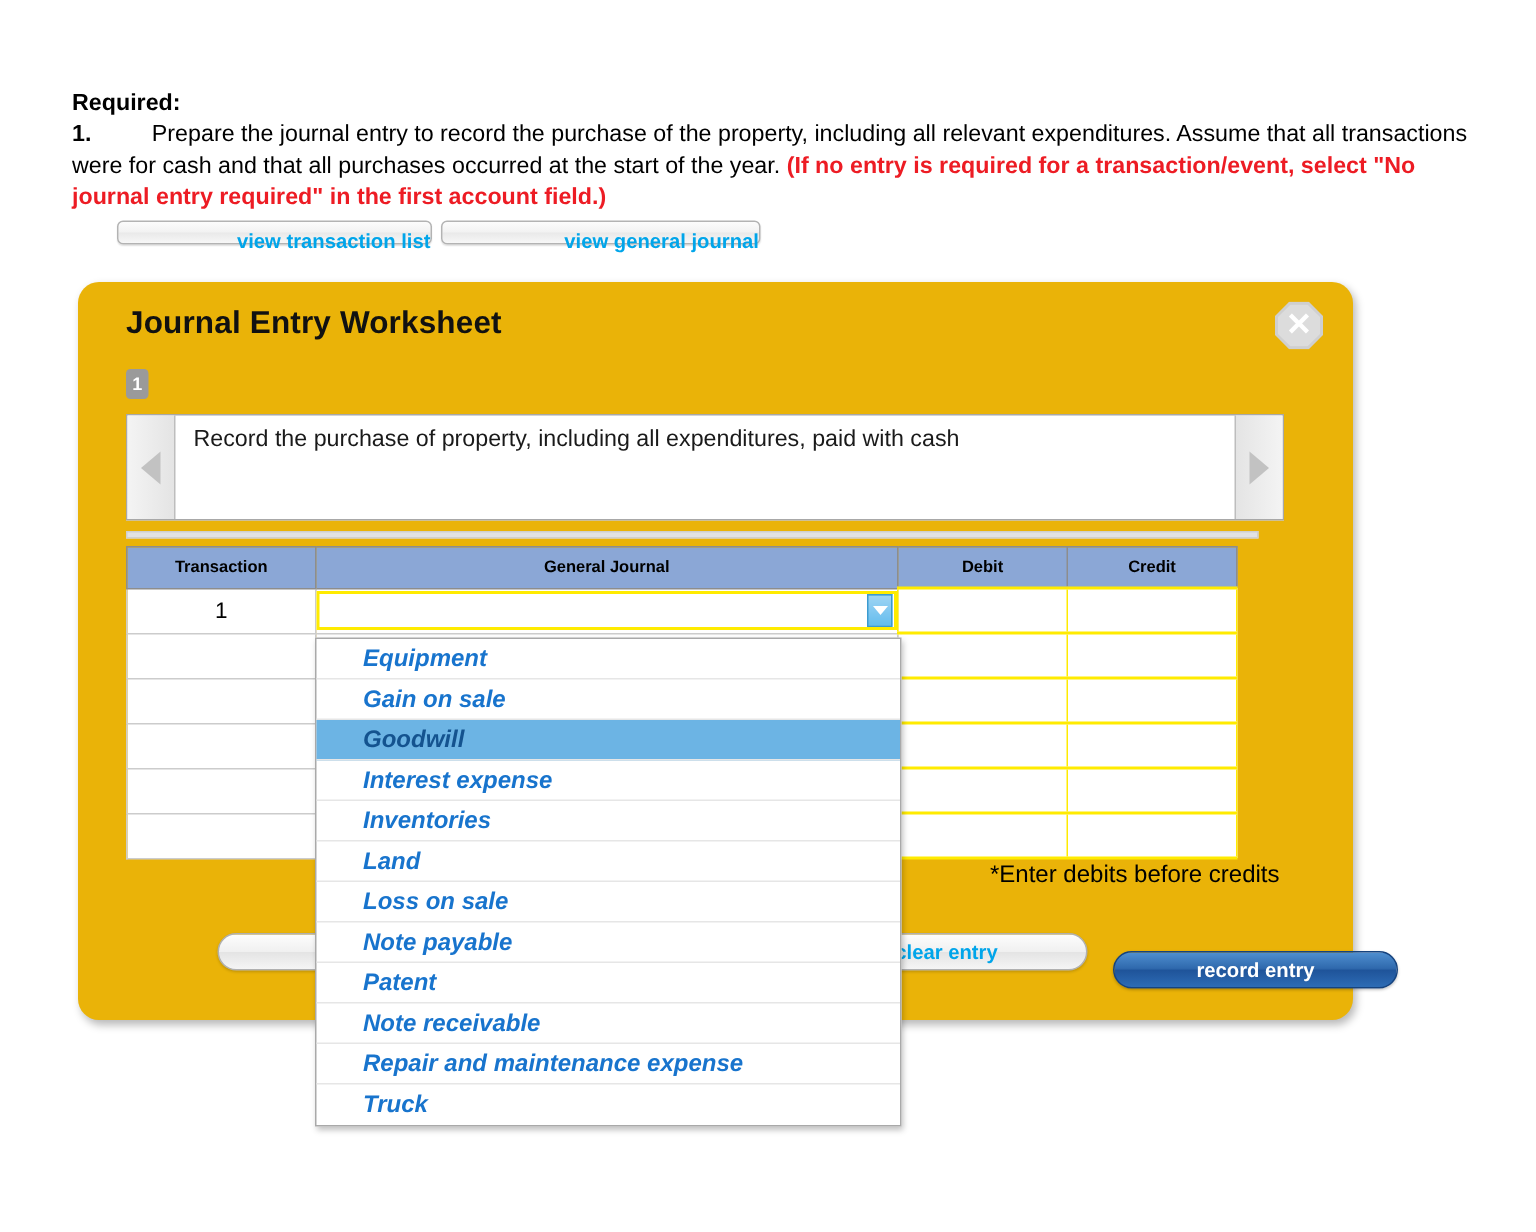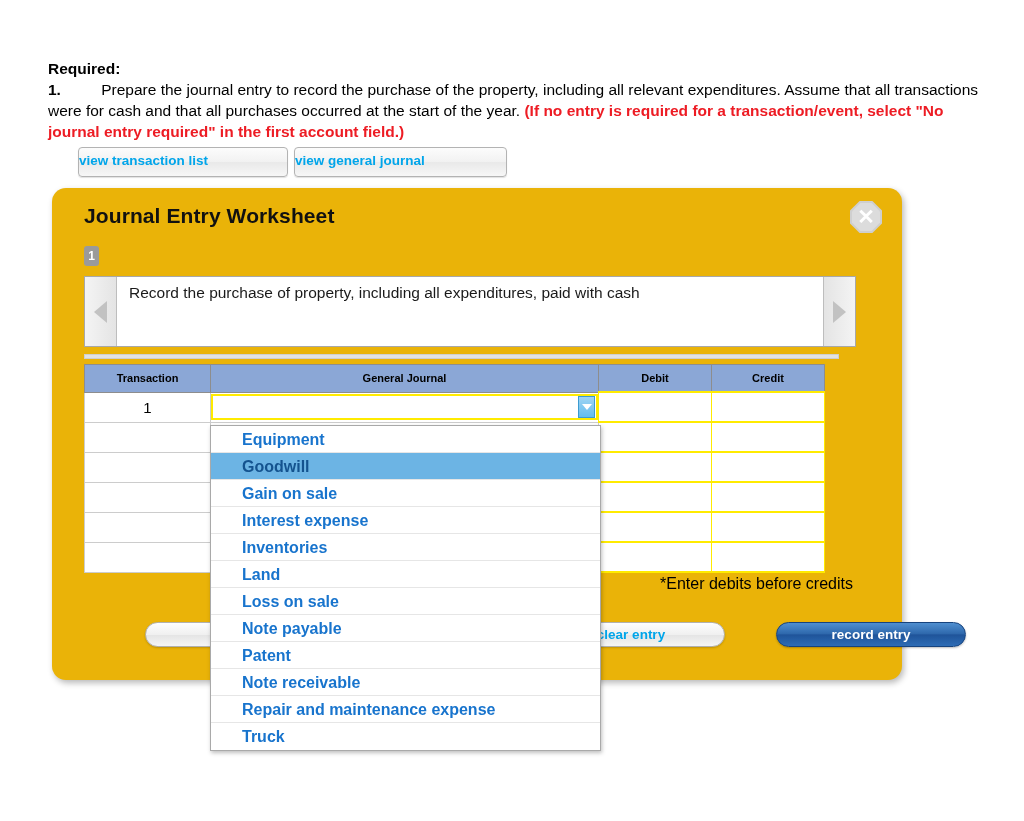--- a/index.html
+++ b/index.html
@@ -40,23 +40,23 @@
   
   .viewbtn-row {
     position: absolute;
     left: 78px;
     top: 147px;
     height: 27px;
   }
   .viewbtn {
     display: inline-block;
     box-sizing: border-box;
-    height: 30px;
+    height: 16px;
     line-height: 25px;
-    text-align: left;
+    text-align: right;
     vertical-align: top;
     background: linear-gradient(to bottom, #fcfcfc 0%, #f2f2f2 48%, #e9e9e9 52%, #f7f7f7 100%);
     border: 1px solid #b3b3b3;
     border-radius: 4px;
     color: #00a5ea;
     font-weight: bold;
     font-size: 13.5px;
     box-shadow: 0 1px 1px rgba(0,0,0,0.12);
     cursor: pointer;
     user-select: none;
@@ -301,36 +301,35 @@
     font-size: 13.5px;
     box-shadow: 0 1px 2px rgba(0,0,0,0.18);
     cursor: pointer;
     user-select: none;
   }
   #btn-done { left: 53px; top: 0; width: 186px; }
   #btn-clear-entry { left: 445px; top: 0; width: 188px; }
   #btn-record-entry {
     position: absolute;
     left: 650px;
-    top: 0;
+    top: 12px;
     width: 190px;
     height: 25px;
     line-height: 23px;
     text-align: center;
     border-radius: 13px;
     border: 1px solid #16437e;
     background: linear-gradient(to bottom, #4f8fd0 0%, #2f69ad 46%, #1f549a 52%, #2d6cb5 100%);
     color: #ffffff;
     font-weight: bold;
     font-size: 13.5px;
     box-shadow: 0 1px 2px rgba(0,0,0,0.25);
     cursor: pointer;
     user-select: none;
     box-sizing: border-box;
-    margin-left: 34px;
   }
 
   
   #account-dropdown {
     position: absolute;
     left: 210px;
     top: 425px;
     width: 389px;
     background: #ffffff;
     border: 1px solid #a9a9a9;
@@ -341,20 +340,21 @@
     height: 27px;
     line-height: 27px;
     padding-left: 31px;
     font-size: 16px;
     font-weight: bold;
     color: #1874cd;
     border-bottom: 1px solid #e6e6e6;
     box-sizing: border-box;
     cursor: pointer;
     white-space: nowrap;
+    font-style: italic;
   }
   .dd-item:last-child { border-bottom: none; }
   .dd-item.selected {
     background: #6cb4e4;
     color: #14538f;
   }
 </style>
 </head>
 <body>
 
@@ -457,22 +457,22 @@
 
   <div id="action-row">
     <div class="pill-btn" id="btn-done">done</div>
     <div class="pill-btn" id="btn-clear-entry">clear entry</div>
     <div id="btn-record-entry">record entry</div>
   </div>
 </div>
 
 <div id="account-dropdown">
     <div class="dd-item">Equipment</div>
+    <div class="dd-item">Gain on sale</div>
     <div class="dd-item selected">Goodwill</div>
-    <div class="dd-item">Gain on sale</div>
     <div class="dd-item">Interest expense</div>
     <div class="dd-item">Inventories</div>
     <div class="dd-item">Land</div>
     <div class="dd-item">Loss on sale</div>
     <div class="dd-item">Note payable</div>
     <div class="dd-item">Patent</div>
     <div class="dd-item">Note receivable</div>
     <div class="dd-item">Repair and maintenance expense</div>
     <div class="dd-item">Truck</div>
   </div>

